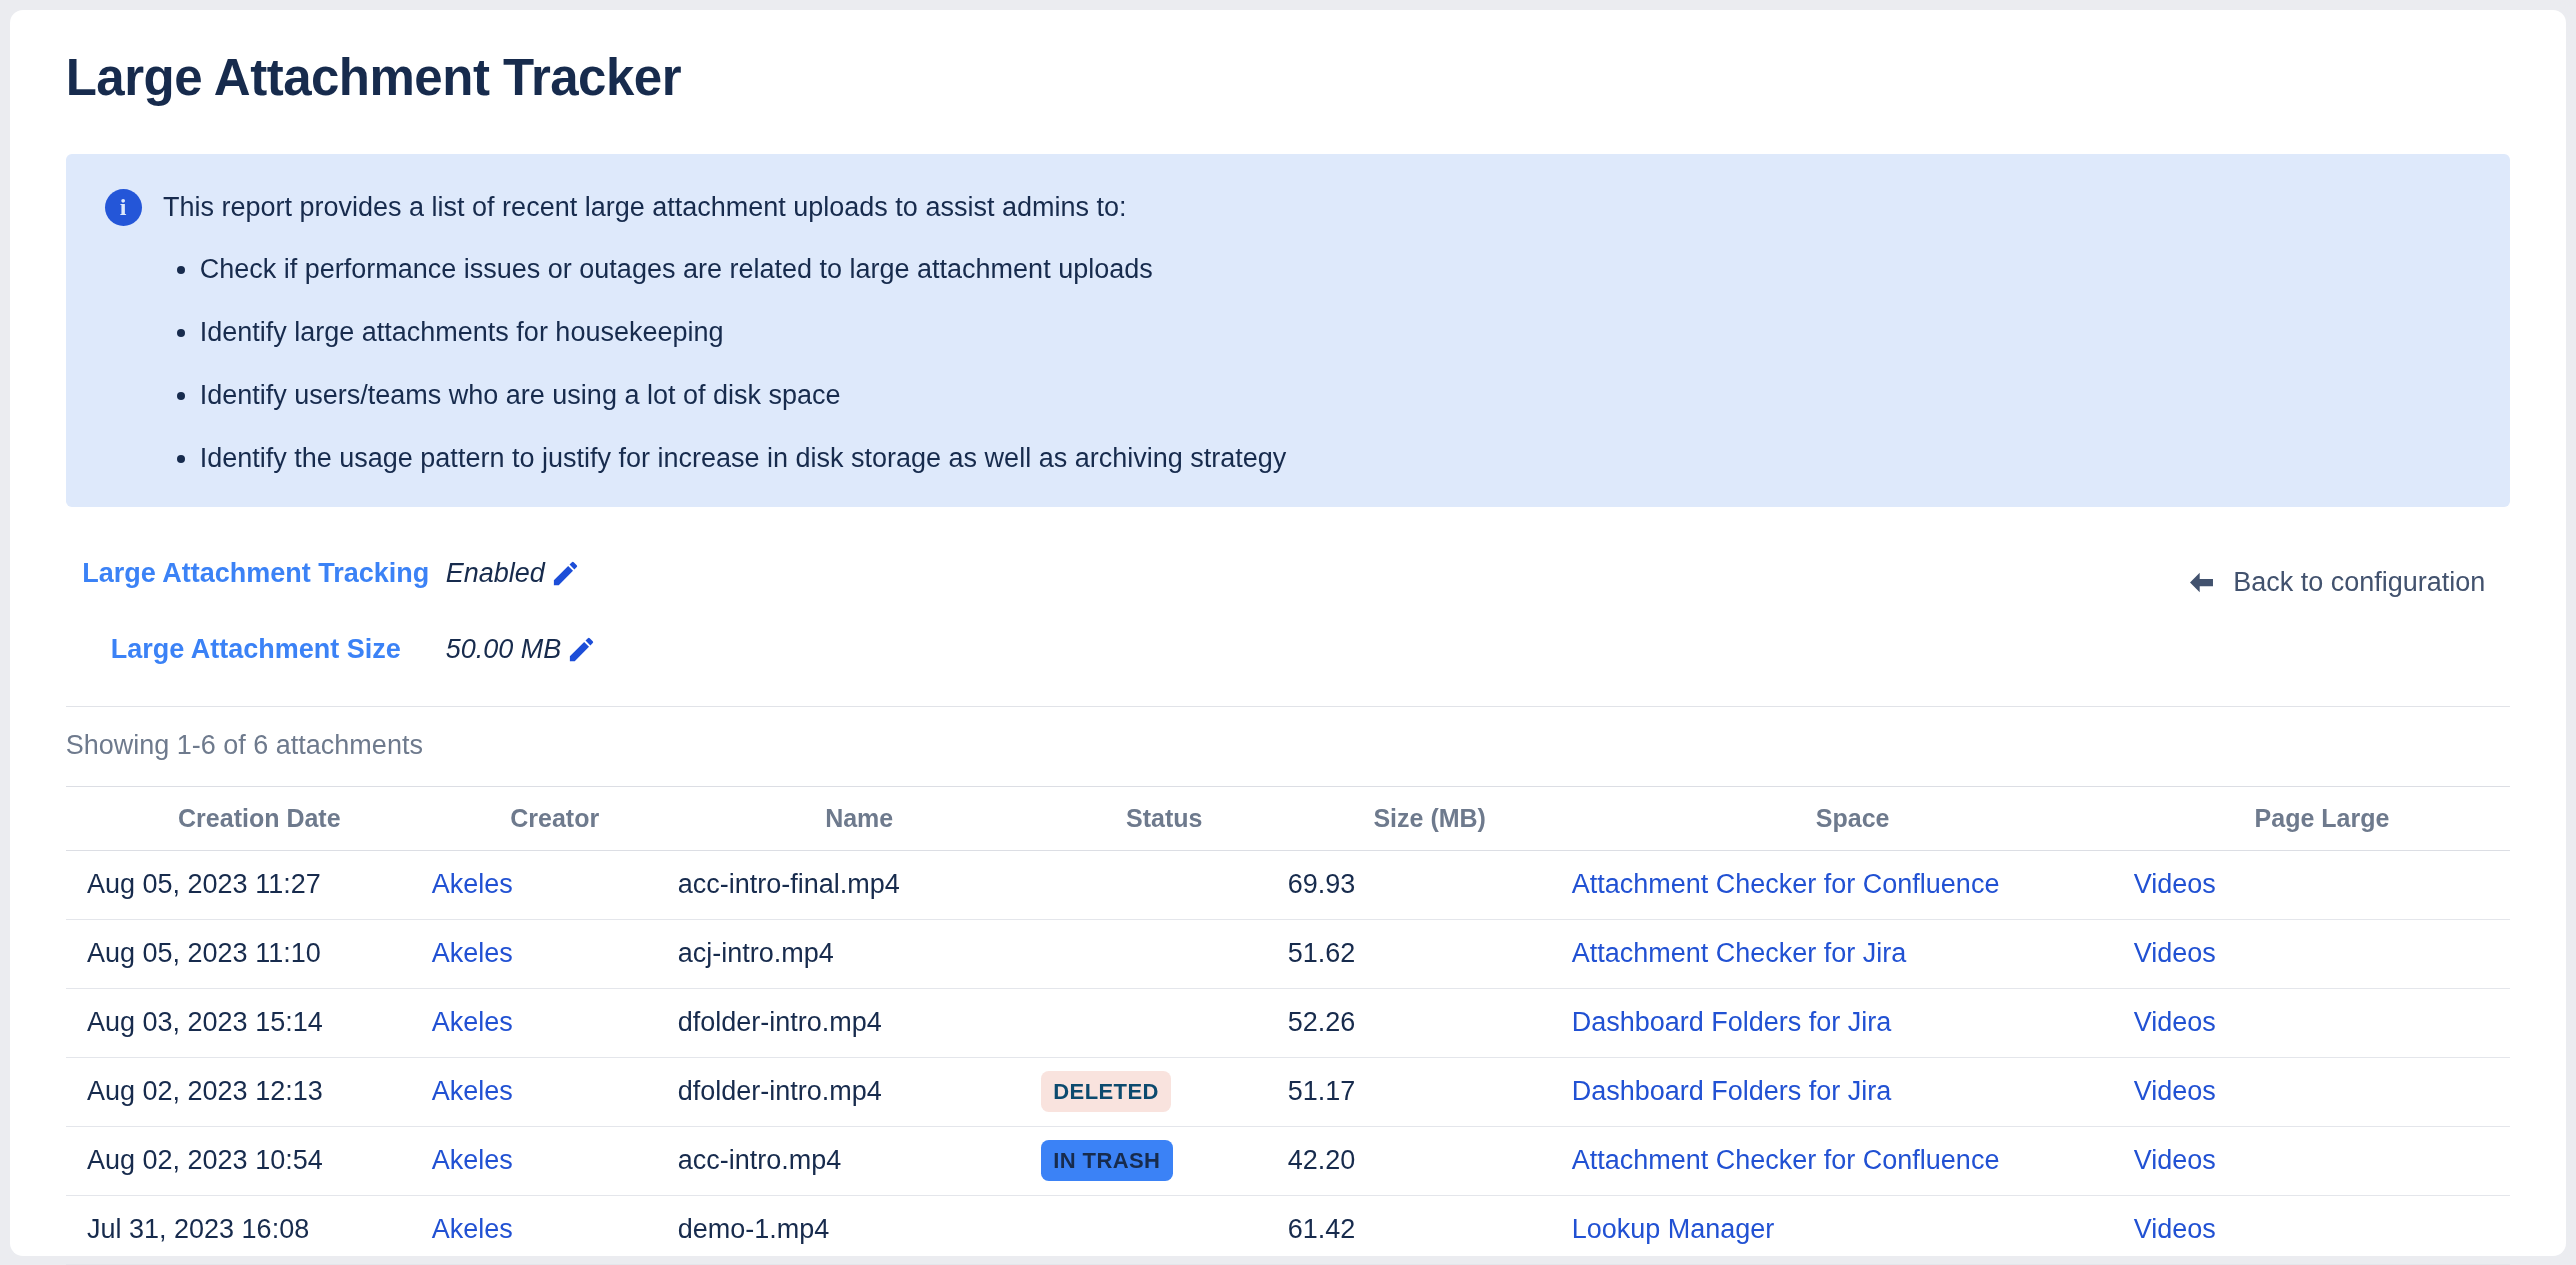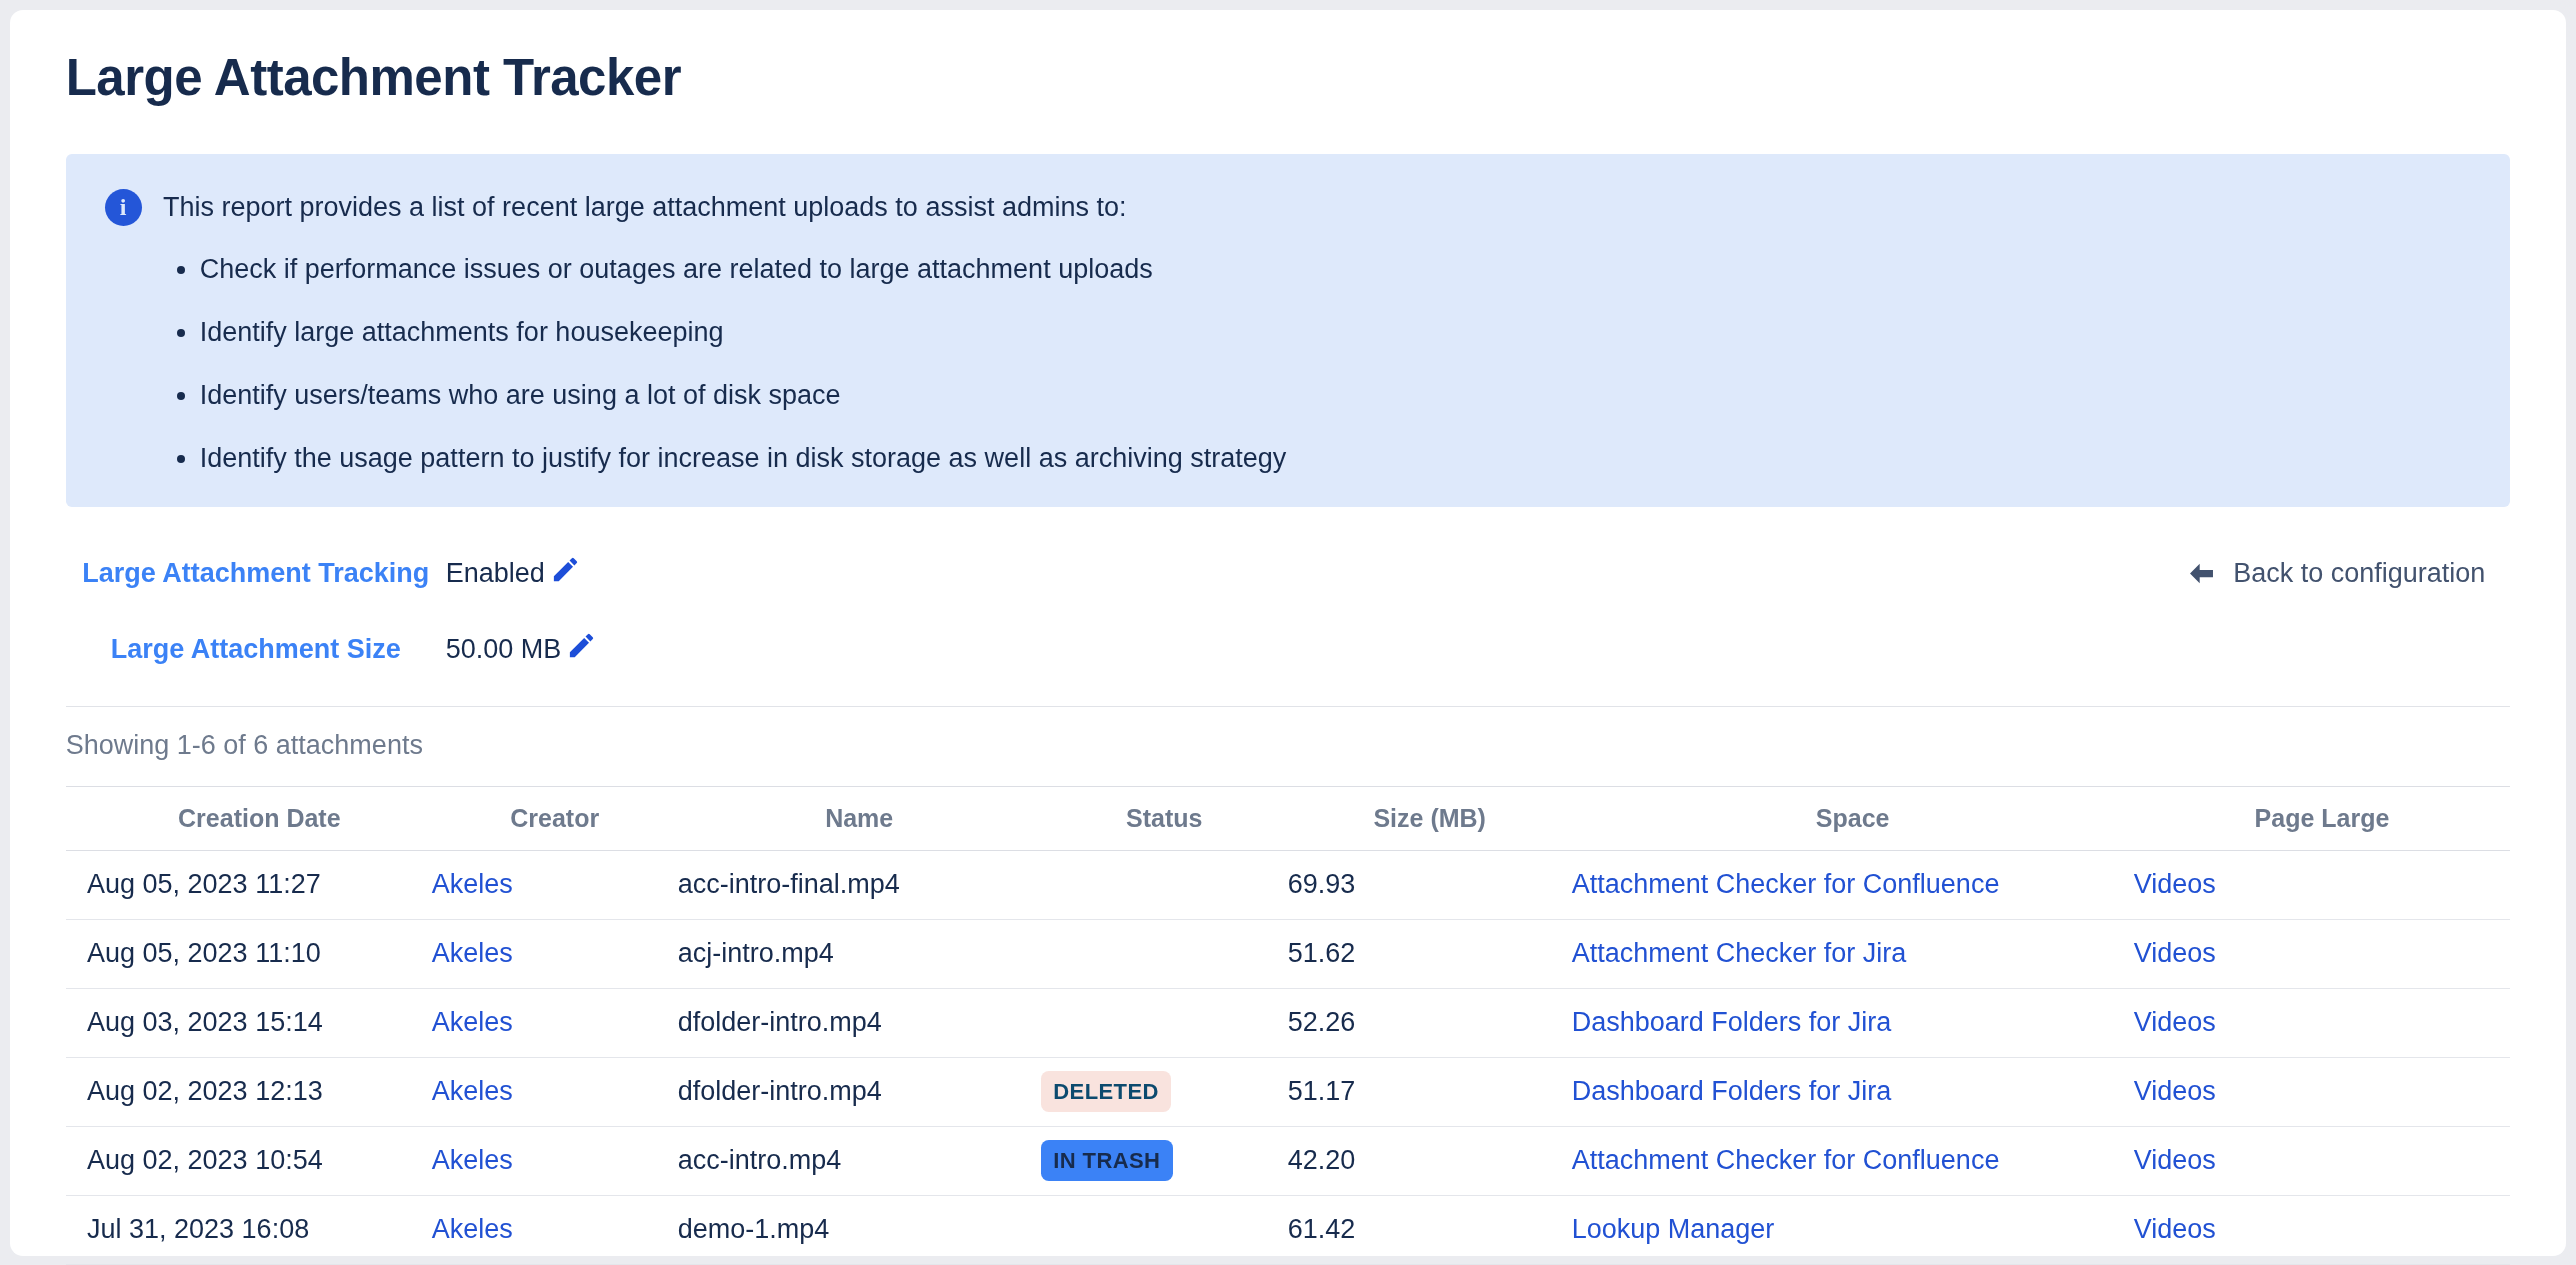--- a/index.html
+++ b/index.html
@@ -62,30 +62,30 @@
   }
   .settings { margin-top: 47px; position: relative; }
   .setting-row {
     display: flex;
     align-items: center;
     margin-bottom: 37px;
     font-size: 27px;
     line-height: 39px;
   }
   .setting-label { font-weight: 700; width: 380px; color: #3b82f6; text-align: center; }
-  .setting-value { display: flex; gap: 5px; }
+  .setting-value { display: flex; align-items: center; gap: 5px; font-style: italic; }
   .edit-icon {
     width: 31px; height: 31px;
     display: inline-flex;
     cursor: pointer;
   }
   .edit-icon svg { width: 100%; height: 100%; fill: #1d4ed8; }
   .back-link {
     position: absolute;
-    top: 4px; right: 25px;
+    top: 13px; right: 25px;
     display: flex;
     align-items: center;
     gap: 15.5px;
     font-size: 27px;
     color: #42526e;
     text-decoration: none;
     cursor: pointer;
   }
   .back-arrow { width: 33px; height: 29px; display: inline-flex; }
   .back-arrow svg { width: 100%; height: 100%; fill: #42526e; }

